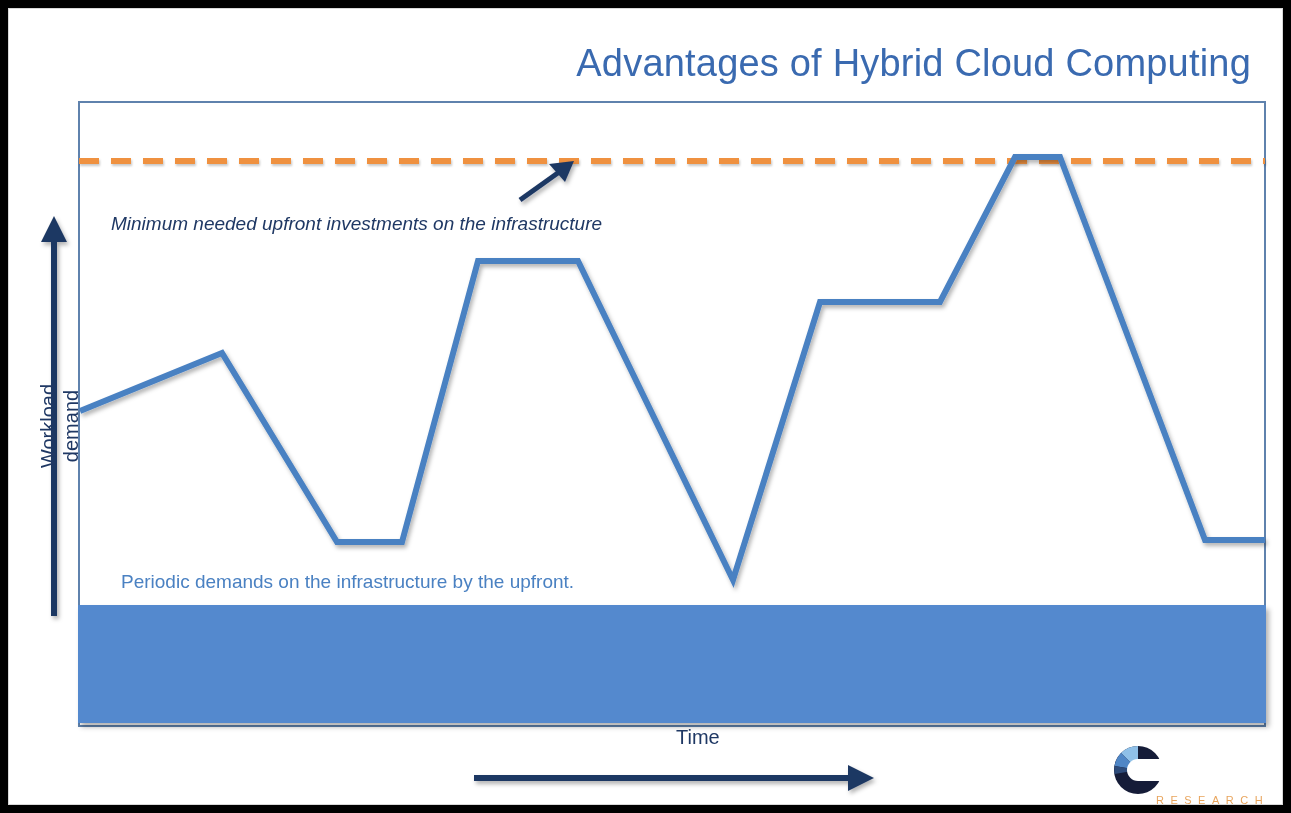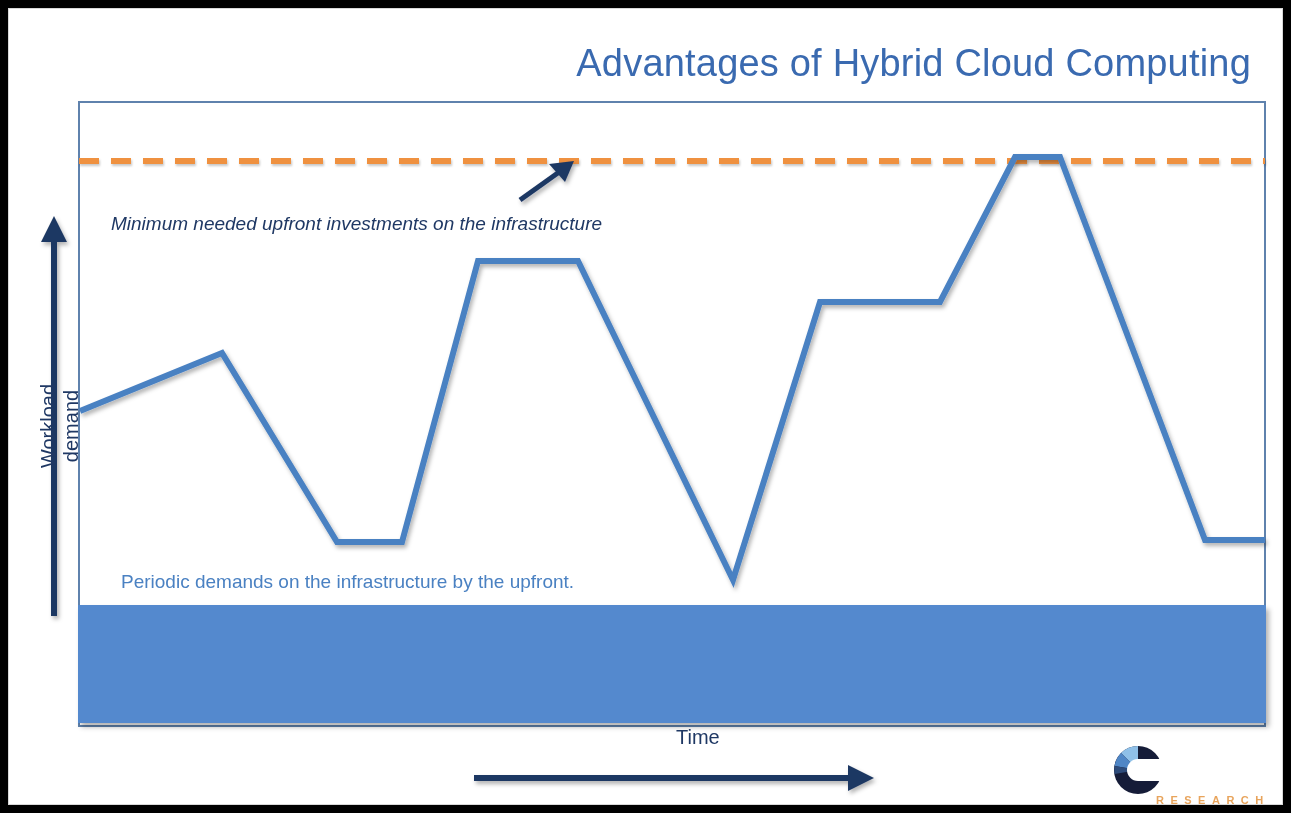--- a/index.html
+++ b/index.html
@@ -39,21 +39,21 @@
 
   
   #ylabel{position:absolute;left:-28px;top:395px;width:160px;text-align:center;
           transform:rotate(-90deg);font-size:20px;color:#1f3864;}
   #xlabel{position:absolute;left:632px;top:718px;font-size:20px;color:#1f3864;margin-left:36px;}
 
   
   #logo{position:absolute;left:1102px;top:732px;width:166px;height:70px;}
   #logo-word{position:absolute;left:44px;top:-6px;font-size:62px;font-weight:bold;
              color:#151c38;letter-spacing:-2px;line-height:62px;}
-  #logo-sub{position:absolute;left:46px;top:54px;font-size:11px;font-weight:bold;
+  #logo-sub{position:absolute;left:46px;top:54px;font-size:11px;font-weight:normal;
             color:#e8a45c;letter-spacing:6.5px;}
   #logo-mark{position:absolute;left:2px;top:4px;width:52px;height:52px;}
 </style>
 </head>
 <body>
 
 <div id="frame">
   <div id="page">
 
     <div id="title" class="txt">Advantages of Hybrid Cloud Computing</div>

